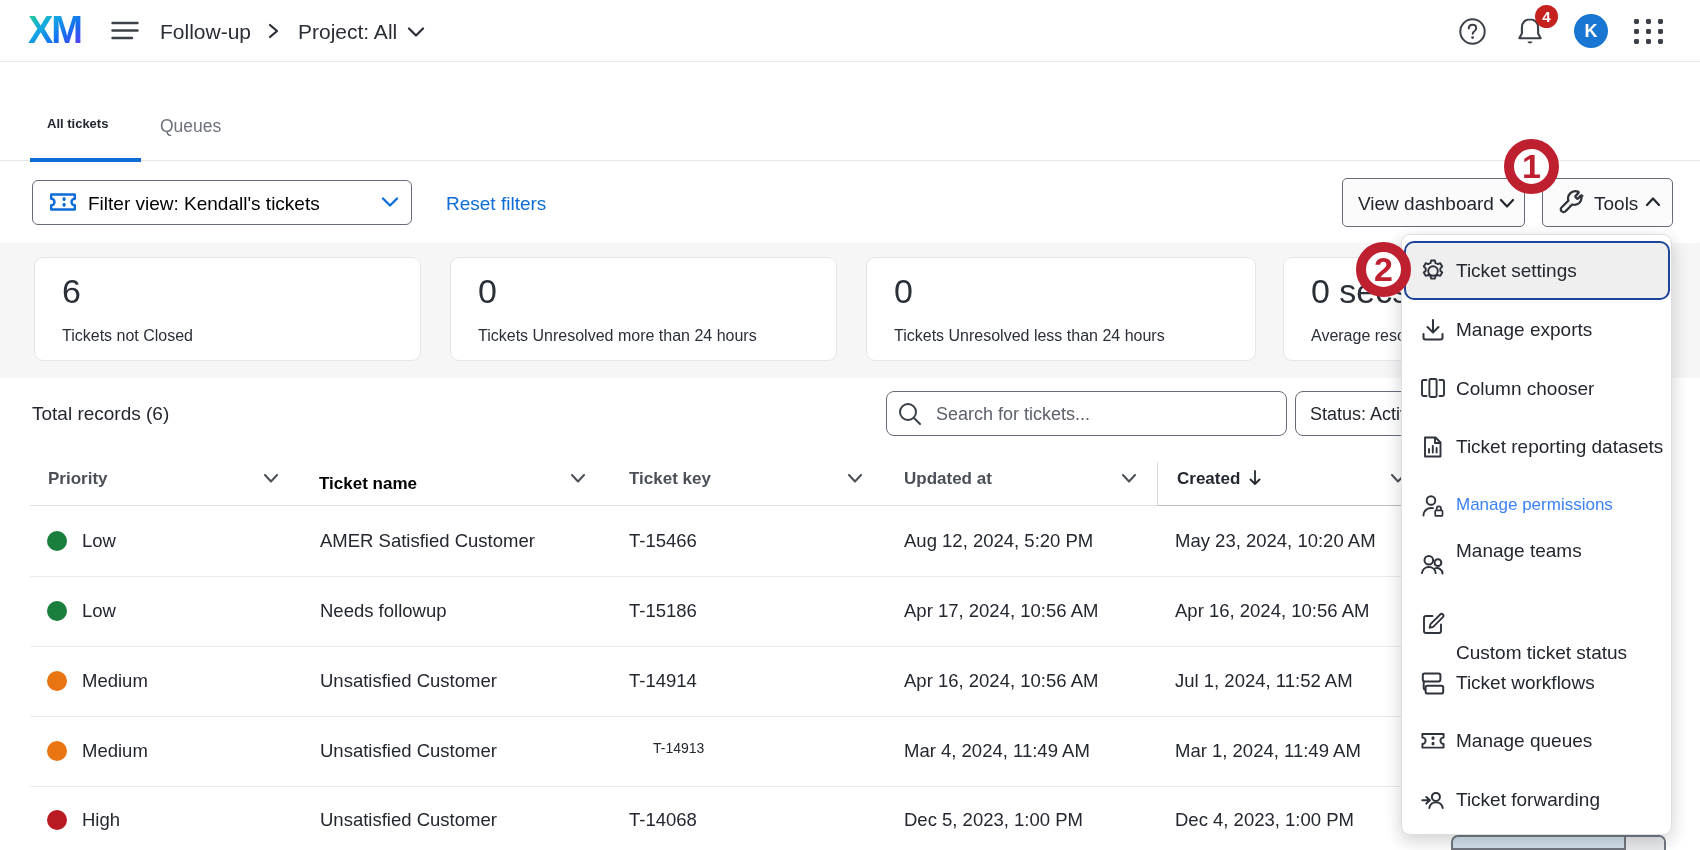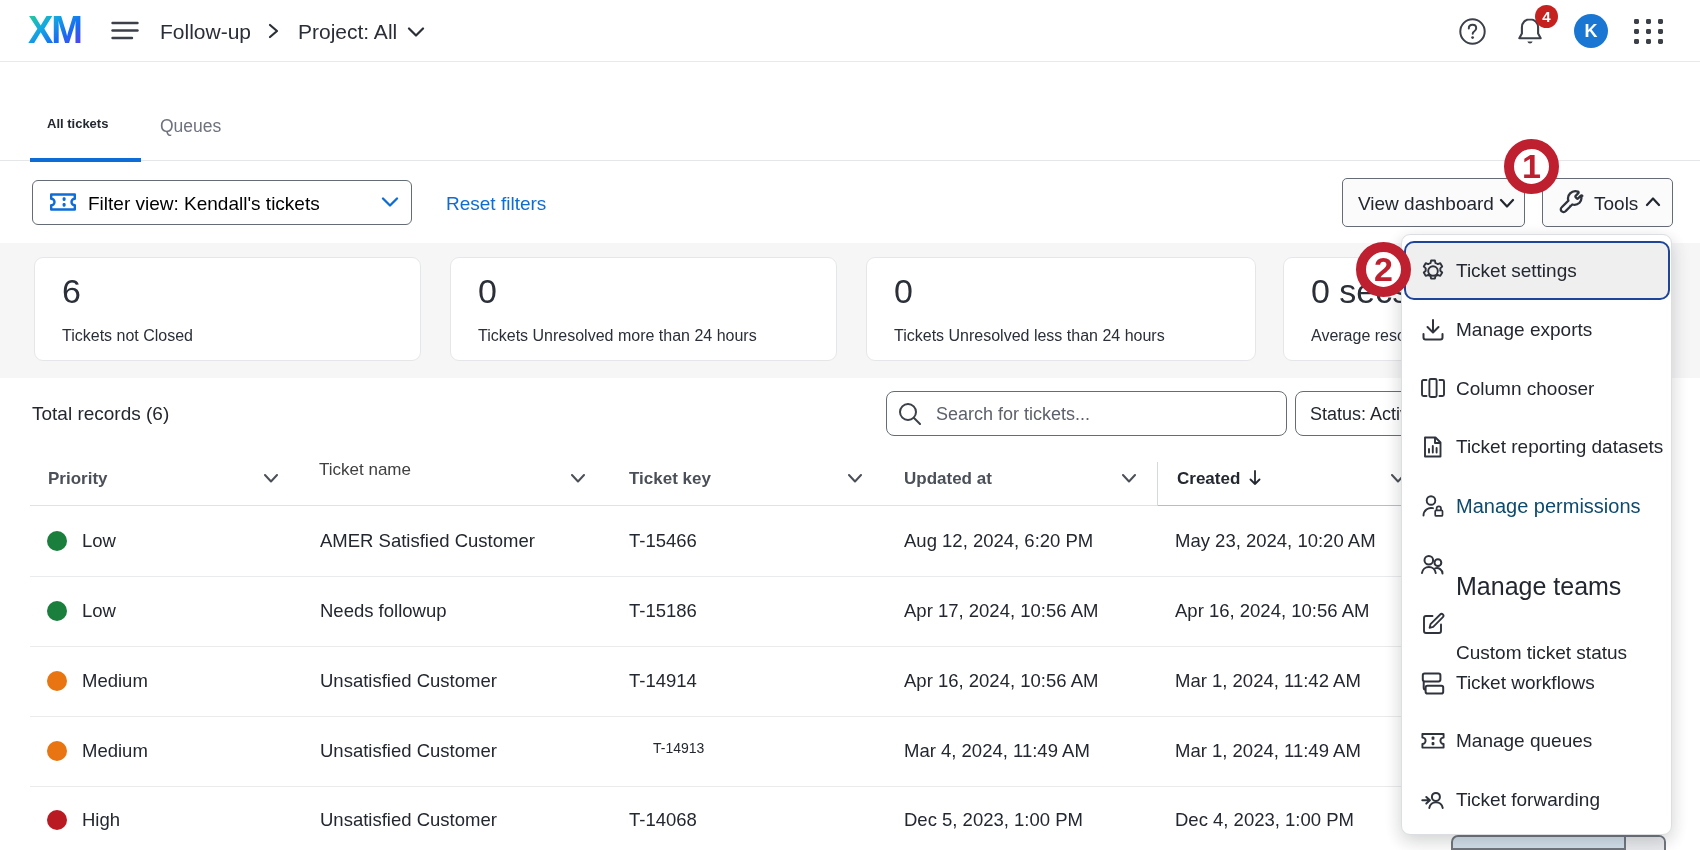--- a/index.html
+++ b/index.html
@@ -126,21 +126,21 @@
   <svg class="abs" style="left:898px;top:402px;" width="24" height="24" viewBox="0 0 24 24">
     <circle cx="10" cy="10" r="8" fill="none" stroke="#3b4049" stroke-width="2"></circle>
     <line x1="16" y1="16" x2="22" y2="22" stroke="#3b4049" stroke-width="2" stroke-linecap="round"></line>
   </svg>
   <div class="abs" style="left:936px;top:404px;font-size:18px;color:#5c616b;">Search for tickets...</div>
   <div class="abs" style="left:1295px;top:391px;width:175px;height:45px;border:1px solid #656c76;border-radius:8px;background:#fff;"></div>
   <div class="abs" style="left:1310px;top:404px;font-size:18px;color:#23272f;">Status: Active</div>
 
   
   <div class="abs" style="left:48px;top:469px;font-size:17px;font-weight:bold;color:#4b5058;">Priority</div>
-  <div class="abs" style="left:319px;top:460px;font-size:17px;font-weight:normal;color:#404040;">Ticket name</div>
+  <div class="abs" style="left:319px;top:474px;font-size:17px;font-weight:bold;color:#000000;">Ticket name</div>
   <div class="abs" style="left:629px;top:469px;font-size:17px;font-weight:bold;color:#4b5058;text-align:right;">Ticket key</div>
   <div class="abs" style="left:904px;top:469px;font-size:17px;font-weight:bold;color:#4b5058;">Updated at</div>
   <div class="abs" style="left:1177px;top:469px;font-size:17px;font-weight:bold;color:#23272f;">Created</div>
   <svg class="abs" style="left:1248px;top:470px;" width="14" height="16" viewBox="0 0 14 16">
     <path d="M7 1 v13 M2.5 9.5 L7 14 L11.5 9.5" fill="none" stroke="#23272f" stroke-width="1.8" stroke-linecap="round" stroke-linejoin="round"></path>
   </svg>
   <g></g>
   <svg class="abs" style="left:263px;top:473px;" width="16" height="11" viewBox="0 0 16 11">
       <path d="M2 2 L8 8.5 L14 2" fill="none" stroke="#4b5058" stroke-width="2" stroke-linecap="round" stroke-linejoin="round"></path>
     </svg>
@@ -165,36 +165,36 @@
   <div class="abs" style="left:30px;top:576px;width:1640px;height:1px;background:#eaebed;"></div>
   <div class="abs" style="left:30px;top:646px;width:1640px;height:1px;background:#eaebed;"></div>
   <div class="abs" style="left:30px;top:716px;width:1640px;height:1px;background:#eaebed;"></div>
   <div class="abs" style="left:30px;top:786px;width:1640px;height:1px;background:#eaebed;"></div>
 
   
   <div class="abs" style="left:47px;top:531px;width:20px;height:20px;border-radius:50%;background:#1a7f3d;"></div>
   <div class="abs" style="left:82px;top:530px;font-size:18.5px;">Low</div>
   <div class="abs" style="left:320px;top:530px;font-size:18.5px;">AMER Satisfied Customer</div>
   <div class="abs" style="left:629px;top:530px;font-size:18.5px;">T-15466</div>
-  <div class="abs" style="left:904px;top:530px;font-size:18.5px;">Aug 12, 2024, 6:20 PM</div>
+  <div class="abs" style="left:904px;top:530px;font-size:18.5px;">Aug 12, 2024, 5:20 PM</div>
   <div class="abs" style="left:1175px;top:530px;font-size:18.5px;">May 23, 2024, 10:20 AM</div>
   
   <div class="abs" style="left:47px;top:601px;width:20px;height:20px;border-radius:50%;background:#1a7f3d;"></div>
   <div class="abs" style="left:82px;top:600px;font-size:18.5px;">Low</div>
   <div class="abs" style="left:320px;top:600px;font-size:18.5px;">Needs followup</div>
   <div class="abs" style="left:629px;top:600px;font-size:18.5px;">T-15186</div>
   <div class="abs" style="left:904px;top:600px;font-size:18.5px;">Apr 17, 2024, 10:56 AM</div>
   <div class="abs" style="left:1175px;top:600px;font-size:18.5px;">Apr 16, 2024, 10:56 AM</div>
   
   <div class="abs" style="left:47px;top:671px;width:20px;height:20px;border-radius:50%;background:#e87511;"></div>
   <div class="abs" style="left:82px;top:670px;font-size:18.5px;">Medium</div>
   <div class="abs" style="left:320px;top:670px;font-size:18.5px;">Unsatisfied Customer</div>
   <div class="abs" style="left:629px;top:670px;font-size:18.5px;">T-14914</div>
   <div class="abs" style="left:904px;top:670px;font-size:18.5px;">Apr 16, 2024, 10:56 AM</div>
-  <div class="abs" style="left:1175px;top:670px;font-size:18.5px;">Mar 1, 2024, 11:42 AM</div>
+  <div class="abs" style="left:1175px;top:670px;font-size:18.5px;">Jul 1, 2024, 11:52 AM</div>
   
   <div class="abs" style="left:47px;top:741px;width:20px;height:20px;border-radius:50%;background:#e87511;"></div>
   <div class="abs" style="left:82px;top:740px;font-size:18.5px;">Medium</div>
   <div class="abs" style="left:320px;top:740px;font-size:18.5px;">Unsatisfied Customer</div>
   <div class="abs" style="left:629px;top:740px;font-size:14px;margin-left:24px;">T-14913</div>
   <div class="abs" style="left:904px;top:740px;font-size:18.5px;">Mar 4, 2024, 11:49 AM</div>
   <div class="abs" style="left:1175px;top:740px;font-size:18.5px;">Mar 1, 2024, 11:49 AM</div>
   
   <div class="abs" style="left:47px;top:810px;width:20px;height:20px;border-radius:50%;background:#ba1b23;"></div>
   <div class="abs" style="left:82px;top:809px;font-size:18.5px;">High</div>
@@ -233,28 +233,28 @@
         <path d="M15 3.8 V9 h5.2" fill="none" stroke="#2e333c" stroke-width="1.9" stroke-linejoin="round"></path>
         <path d="M9 18.5 v-3.5 M12.8 18.5 v-6.5 M16.6 18.5 v-4.5" stroke="#2e333c" stroke-width="1.9" stroke-linecap="round"></path>
       </svg>
       <div class="abs" style="left:1456px;top:436px;font-size:19px;color:#23272f;">Ticket reporting datasets</div>
       <svg class="abs" style="left:1420px;top:493px;" width="26" height="26" viewBox="0 0 26 26">
         <circle cx="11" cy="7.5" r="4.3" fill="none" stroke="#2e333c" stroke-width="1.9"></circle>
         <path d="M3.5 22.5 a7.6 7.6 0 0 1 9.5-7.3" fill="none" stroke="#2e333c" stroke-width="1.9" stroke-linecap="round"></path>
         <rect x="15.2" y="17.3" width="7.3" height="5.6" rx="1" fill="none" stroke="#2e333c" stroke-width="1.7"></rect>
         <path d="M16.6 17.2 v-1.6 a2.2 2.2 0 0 1 4.4 0 v1.6" fill="none" stroke="#2e333c" stroke-width="1.7"></path>
       </svg>
-      <div class="abs" style="left:1456px;top:495px;font-size:20px;color:#0c4a6e;">Manage permissions</div>
+      <div class="abs" style="left:1456px;top:495px;font-size:17px;color:#3b82f6;">Manage permissions</div>
       <svg class="abs" style="left:1420px;top:552px;" width="26" height="26" viewBox="0 0 26 26">
         <circle cx="8.8" cy="8.2" r="4.3" fill="none" stroke="#2e333c" stroke-width="2"></circle>
         <path d="M2 21 a6.9 6.9 0 0 1 13.7 0" fill="none" stroke="#2e333c" stroke-width="2" stroke-linecap="round"></path>
         <circle cx="17.9" cy="10.7" r="3.4" fill="none" stroke="#2e333c" stroke-width="2"></circle>
         <path d="M15.1 16.4 a5.6 5.6 0 0 1 7.4 5.2" fill="none" stroke="#2e333c" stroke-width="2" stroke-linecap="round"></path>
       </svg>
-      <div class="abs" style="left:1456px;top:572px;font-size:25px;color:#23272f;">Manage teams</div>
+      <div class="abs" style="left:1456px;top:540px;font-size:19px;color:#23272f;">Manage teams</div>
       <svg class="abs" style="left:1420px;top:611px;" width="26" height="26" viewBox="0 0 26 26">
         <path d="M21 13.5 V20 a2 2 0 0 1-2 2 H6 a2 2 0 0 1-2-2 V7 a2 2 0 0 1 2-2 h6.5" fill="none" stroke="#2e333c" stroke-width="1.9" stroke-linecap="round"></path>
         <path d="M10.5 13.2 L20.2 3.5 a1.9 1.9 0 0 1 2.7 2.7 L13.2 15.9 L9.6 16.8 z" fill="none" stroke="#2e333c" stroke-width="1.8" stroke-linejoin="round"></path>
       </svg>
       <div class="abs" style="left:1456px;top:642px;font-size:19px;color:#23272f;">Custom ticket status</div>
       <svg class="abs" style="left:1420px;top:670px;" width="26" height="26" viewBox="0 0 26 26">
         <rect x="2.8" y="3.6" width="17.6" height="7.8" rx="1.8" fill="none" stroke="#2e333c" stroke-width="2"></rect>
         <rect x="5.6" y="15.8" width="17.6" height="7.8" rx="1.8" fill="none" stroke="#2e333c" stroke-width="2"></rect>
         <path d="M3.7 11.6 v5.9 a2.2 2.2 0 0 0 2.2 2.2" fill="none" stroke="#2e333c" stroke-width="2"></path>
       </svg>

